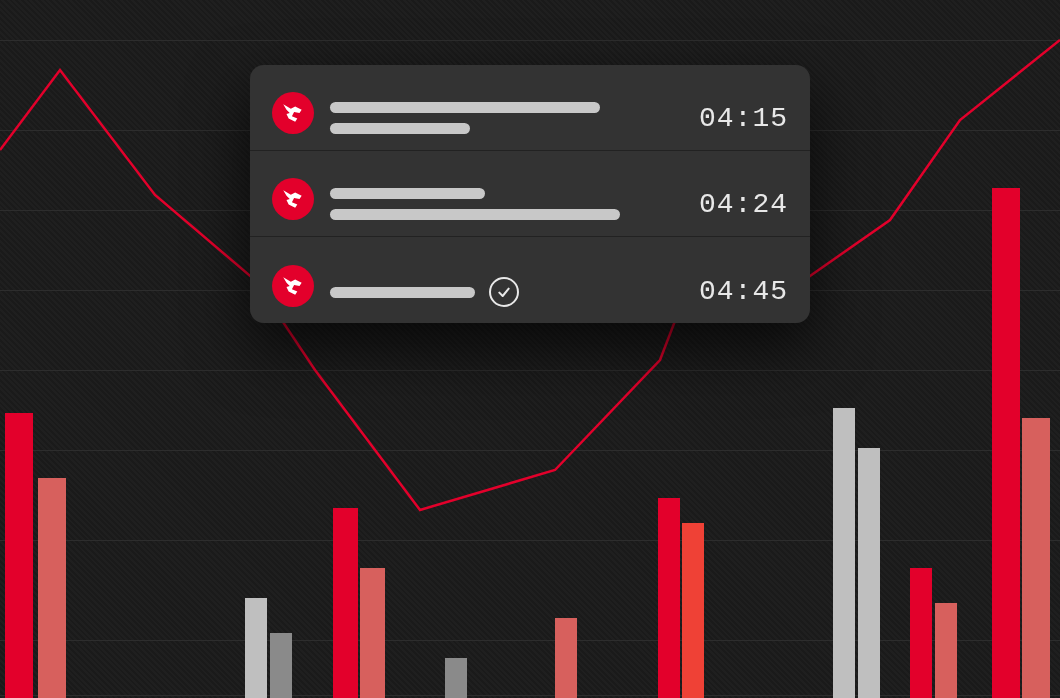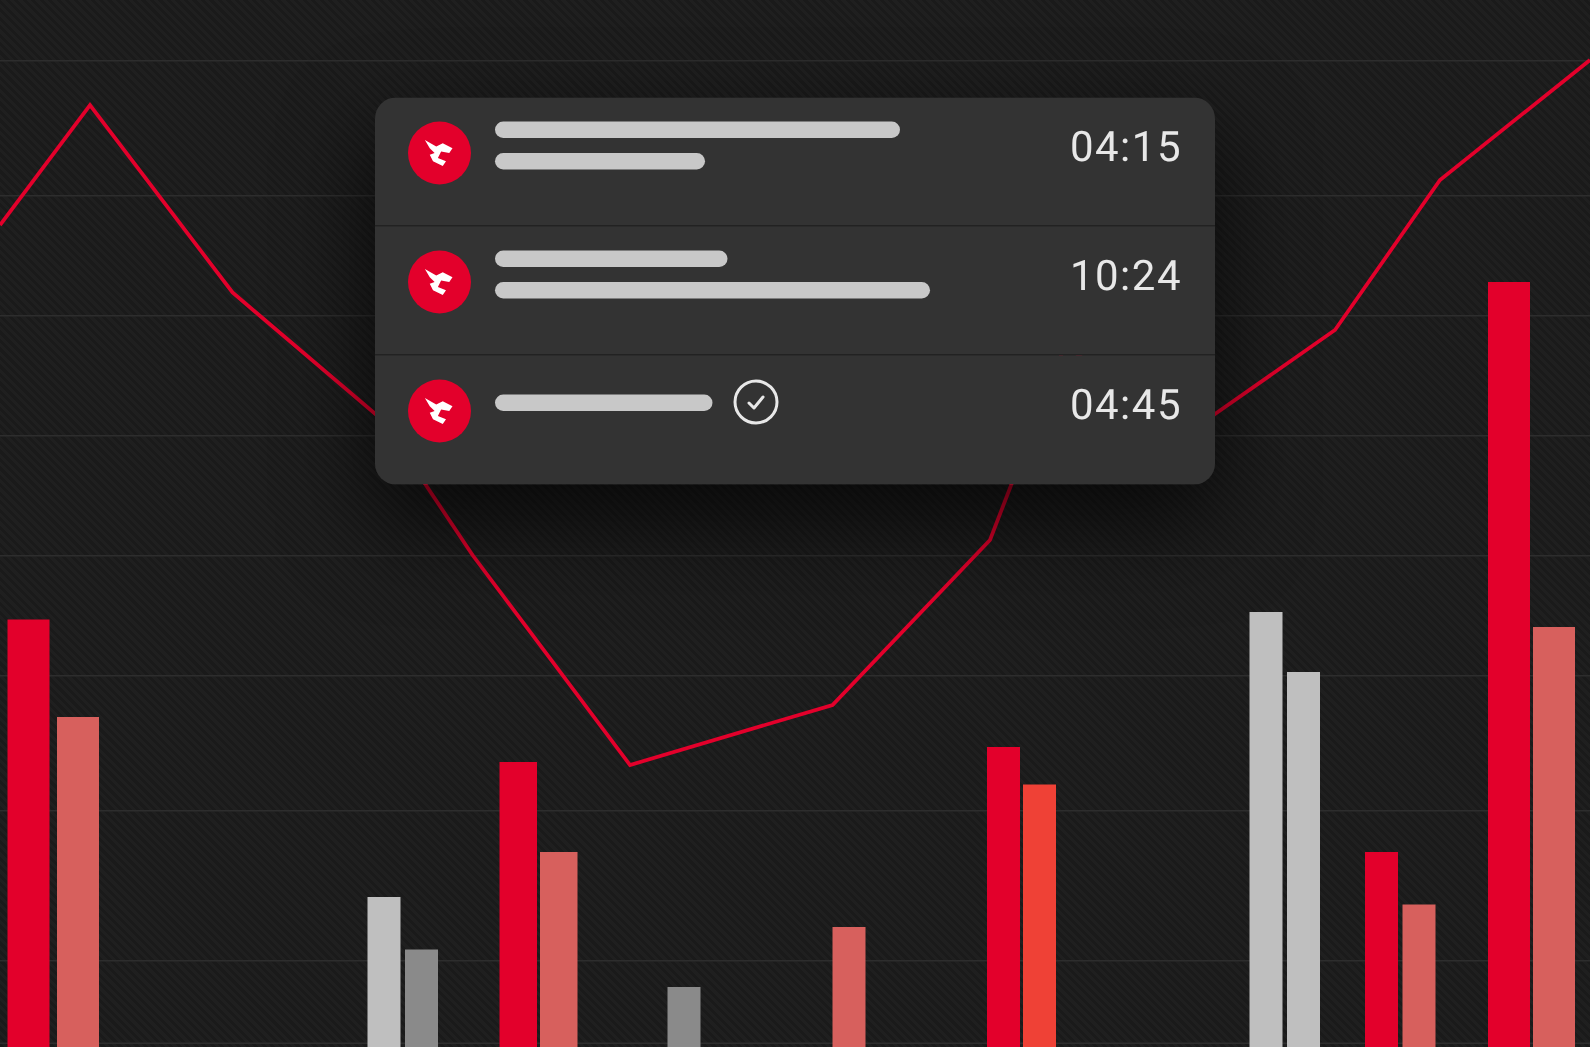--- a/index.html
+++ b/index.html
@@ -50,26 +50,27 @@
       top: 65px;
       transform: translateX(-50%);
       width: 560px;
       z-index: 10;
       border-radius: 14px;
       overflow: hidden;
       box-shadow: 0 25px 60px rgba(0,0,0,0.7);
     }
     .row {
       display: flex;
-      align-items: flex-start;
+      align-items: flex-end;
       padding: 16px 22px;
       background: #333333;
       border-bottom: 1px solid #222;
       min-height: 86px;
       gap: 16px;
+      font-family: Liberation Mono, monospace;
     }
     .row:last-child { border-bottom: none; }
     .avatar {
       width: 42px;
       height: 42px;
       border-radius: 50%;
       flex-shrink: 0;
       display: flex;
       align-items: center;
       justify-content: center;
@@ -164,21 +165,21 @@
     <div class="row">
       <div class="avatar avatar-red">
         <svg viewBox="0 0 24 24" fill="#fff">
           <path d="M3 4 L10 8 L14 6 L20 9 L18 12 L13 11 L11 15 L16 17 L14 20 L8 17 L6 13 L9 12 L6 9 Z"></path>
         </svg>
       </div>
       <div class="content">
         <div class="text-bar" style="width: 155px;"></div>
         <div class="text-bar" style="width: 290px;"></div>
       </div>
-      <div class="time">10:24</div>
+      <div class="time">04:24</div>
     </div>
     <div class="row">
       <div class="avatar avatar-red">
         <svg viewBox="0 0 24 24" fill="#fff">
           <path d="M3 4 L10 8 L14 6 L20 9 L18 12 L13 11 L11 15 L16 17 L14 20 L8 17 L6 13 L9 12 L6 9 Z"></path>
         </svg>
       </div>
       <div class="content">
         <div class="check-line">
           <div class="text-bar" style="width: 145px;"></div>

